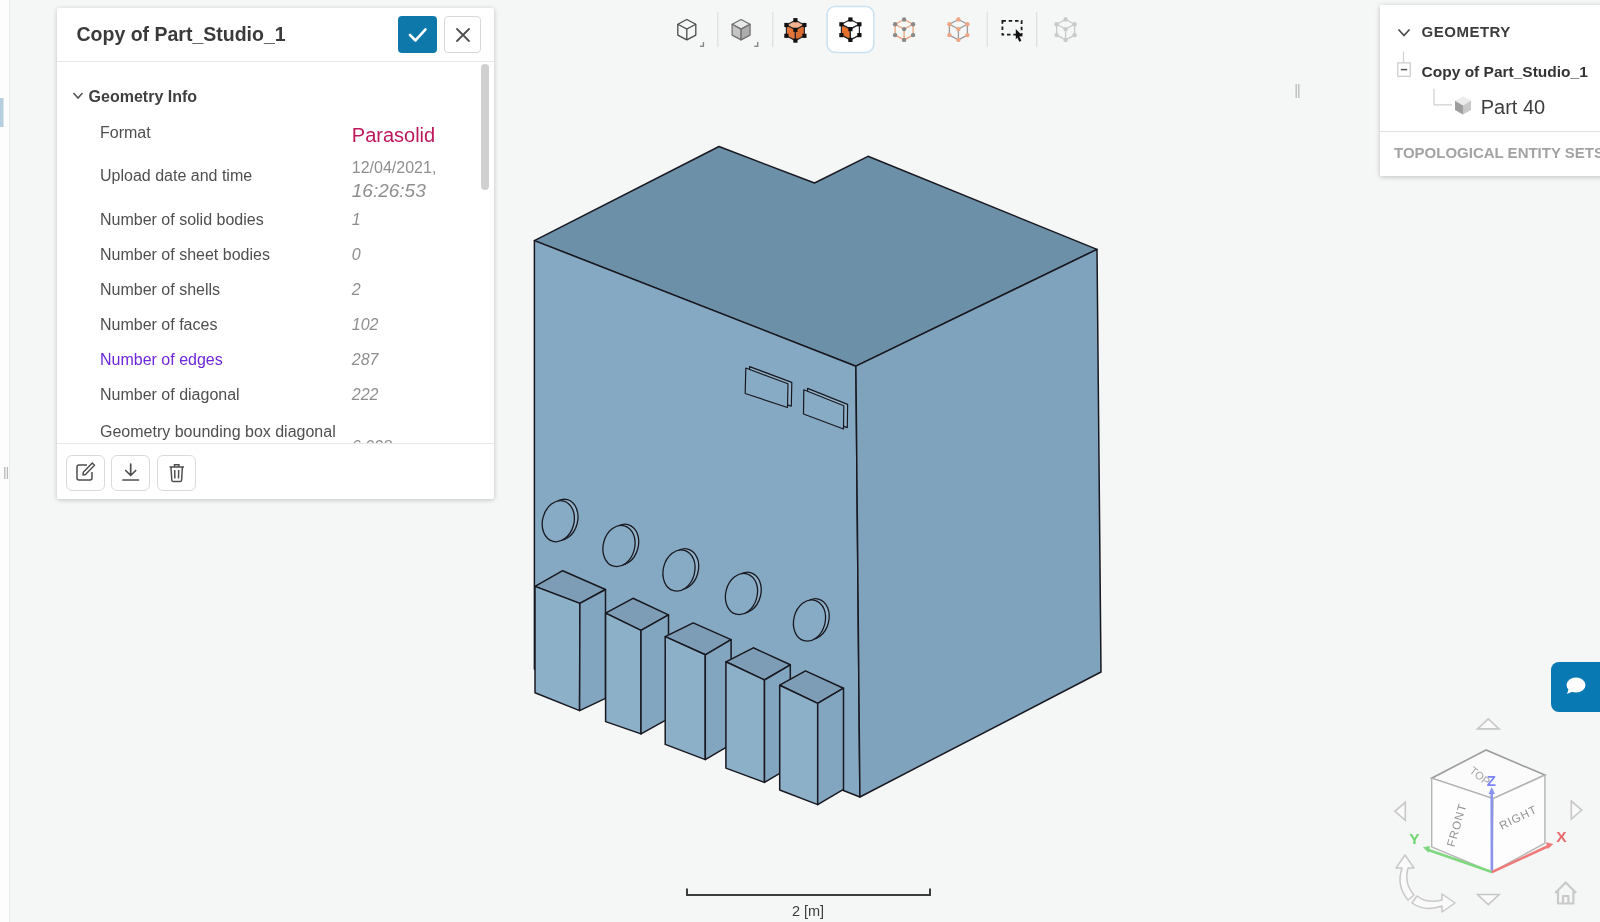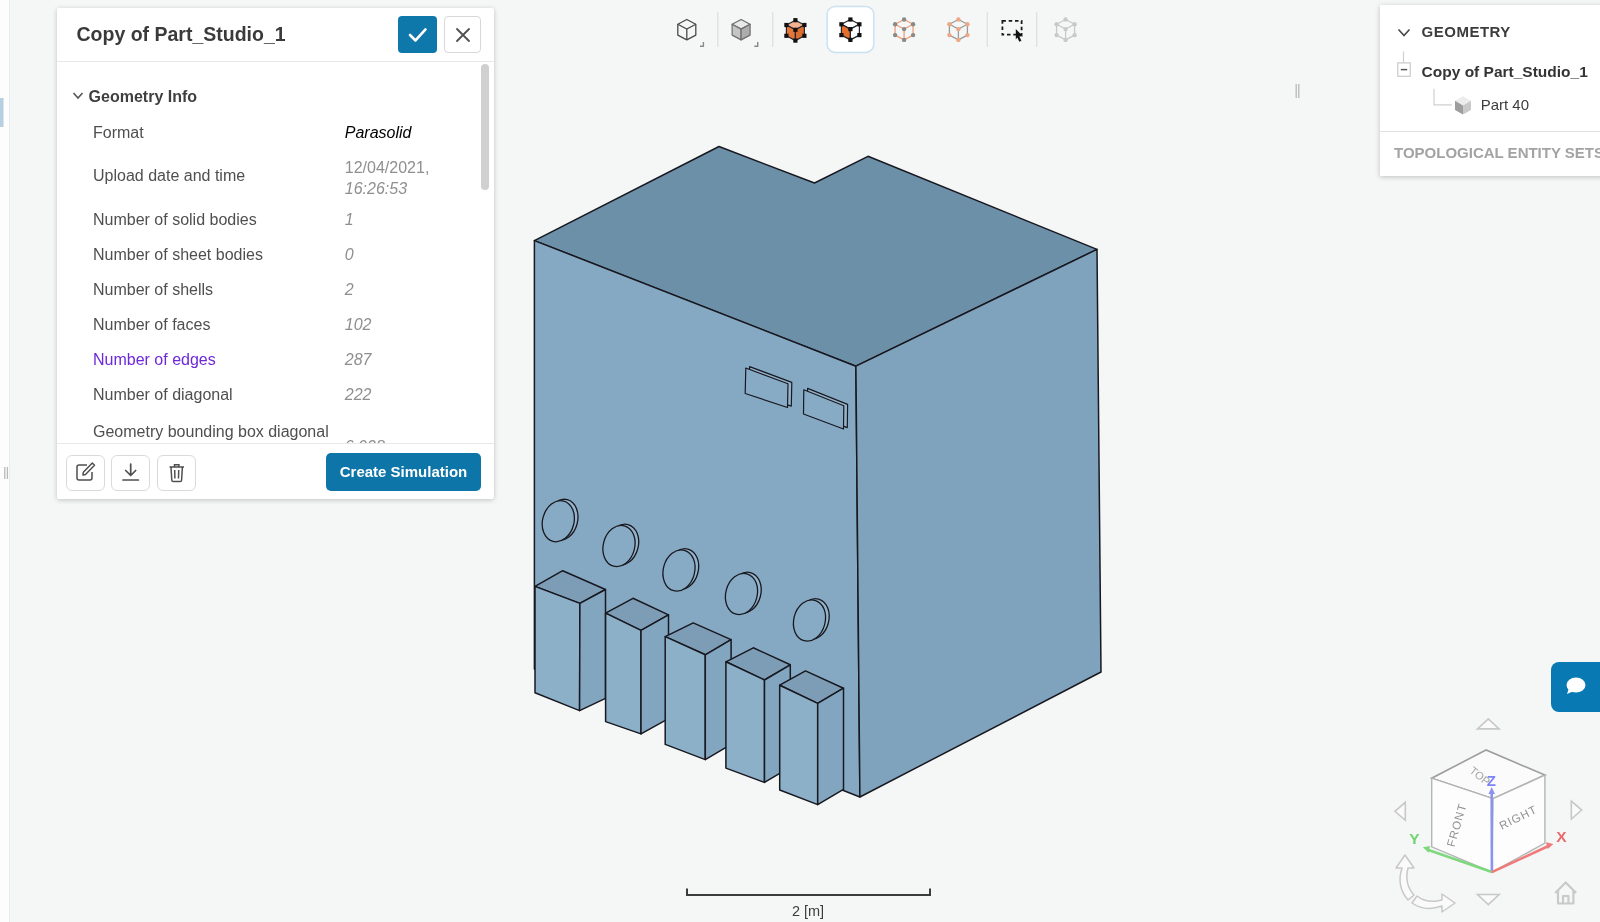--- a/index.html
+++ b/index.html
@@ -211,27 +211,27 @@
         <path d="M12,12 L24,24 M24,12 L12,24" stroke="#4f4f4f" stroke-width="1.8" stroke-linecap="round"></path>
       </svg>
   </div>
   <div class="abs" style="left:0;top:52.5px;width:436.5px;border-top:1px solid #e8e8e8;"></div>
 
   <svg class="abs" style="left:13.5px;top:82px" width="14" height="12" viewBox="0 0 14 12">
       <path d="M2.5,3 L7,8 L11.5,3" fill="none" stroke="#555" stroke-width="1.6"></path>
     </svg>
   <div class="abs" style="left:31.6px;top:80px;font-size:16px;font-weight:700;color:#3f3f3f;">Geometry Info</div>
 
-  <div class="abs" style="left:1px;top:53px;width:490px;height:382px;overflow:hidden;">
+  <div class="abs" style="left:8px;top:53px;width:490px;height:382px;overflow:hidden;">
       <div id="rows">
         <div class="abs" style="left: 35px; top: 62.9px; font-size: 16px; color: rgb(79, 79, 79); white-space: nowrap;">Format</div>
-        <div class="abs" style="left: 286.8px; top: 62.9px; font-size: 16px; font-style: italic; color: #000000; white-space: nowrap;">Parasolid</div>
+        <div class="abs" style="left: 286.8px; top: 62.9px; font-size: 20px; color: #be185d; white-space: nowrap;">Parasolid</div>
         <div class="abs" style="left: 35px; top: 105.9px; font-size: 16px; color: rgb(79, 79, 79); white-space: nowrap;">Upload date and time</div>
         <div class="abs" style="left: 286.8px; top: 98.4px; font-size: 16px; color: rgb(143, 143, 143); white-space: nowrap;">12/04/2021,</div>
-        <div class="abs" style="left: 286.8px; top: 118.9px; font-size: 16px; font-style: italic; color: rgb(143, 143, 143); white-space: nowrap;">16:26:53</div>
+        <div class="abs" style="left: 286.8px; top: 118.9px; font-size: 19px; font-style: italic; color: rgb(143, 143, 143); white-space: nowrap;">16:26:53</div>
         <div class="abs" style="left: 35px; top: 150.3px; font-size: 16px; color: rgb(79, 79, 79); white-space: nowrap;">Number of solid bodies</div>
         <div class="abs" style="left: 286.8px; top: 150.3px; font-size: 16px; font-style: italic; color: rgb(143, 143, 143); white-space: nowrap;">1</div>
         <div class="abs" style="left: 35px; top: 185.2px; font-size: 16px; color: rgb(79, 79, 79); white-space: nowrap; text-align: right;">Number of sheet bodies</div>
         <div class="abs" style="left: 286.8px; top: 185.2px; font-size: 16px; font-style: italic; color: rgb(143, 143, 143); white-space: nowrap;">0</div>
         <div class="abs" style="left: 35px; top: 220px; font-size: 16px; color: rgb(79, 79, 79); white-space: nowrap;">Number of shells</div>
         <div class="abs" style="left: 286.8px; top: 220px; font-size: 16px; font-style: italic; color: rgb(143, 143, 143); white-space: nowrap;">2</div>
         <div class="abs" style="left: 35px; top: 255.4px; font-size: 16px; color: rgb(79, 79, 79); white-space: nowrap;">Number of faces</div>
         <div class="abs" style="left: 286.8px; top: 255.4px; font-size: 16px; font-style: italic; color: rgb(143, 143, 143); white-space: nowrap;">102</div>
         <div class="abs" style="left: 35px; top: 290.2px; font-size: 16px; color: #6d28d9; white-space: nowrap;">Number of edges</div>
         <div class="abs" style="left: 286.8px; top: 290.2px; font-size: 16px; font-style: italic; color: rgb(143, 143, 143); white-space: nowrap;">287</div>
@@ -261,37 +261,36 @@
         </g>
       </svg>
   </div>
   <div class="abs btn-ic" style="left:99.7px;top:447.3px;">
     <svg width="39.4" height="35.7" viewBox="0 0 39.4 35.7">
         <g fill="none" stroke="#4f4f4f" stroke-width="1.5">
           <path d="M12.5,12 L27,12 M14,12 L14.8,25.2 Q14.9,26.5 16.2,26.5 L23.2,26.5 Q24.5,26.5 24.6,25.2 L25.4,12 M17.5,11.8 L17.5,9.8 L21.9,9.8 L21.9,11.8 M17.7,15 L17.9,23.5 M21.7,15 L21.5,23.5"></path>
         </g>
       </svg>
   </div>
-  <div class="abs" style="left:269px;top:444.5px;width:155px;height:38.5px;background:#0e75a8;border-radius:5px;color:#fff;font-size:15px;font-weight:700;text-align:center;line-height:38.5px;">Create Simulation</div>
 </div>
 
 <div class="abs panel" id="rightpanel" style="left:1336px;top:4.5px;width:246px;height:171.8px;border-radius:0;">
   <svg class="abs" style="left:16.8px;top:22px" width="14" height="12" viewBox="0 0 14 12">
       <path d="M1.5,2.5 L7,8.5 L12.5,2.5" fill="none" stroke="#4a4a4a" stroke-width="1.7"></path>
     </svg>
   <div class="abs" style="left:41.6px;top:18px;font-size:15px;font-weight:600;color:#3c3c3c;letter-spacing:.5px;">GEOMETRY</div>
   <svg class="abs" style="left:0;top:0" width="293" height="171.8" viewBox="0 0 293 171.8">
     <line x1="23.5" y1="46.5" x2="23.5" y2="57.9" stroke="#d0d0d0" stroke-width="1.2"></line>
     <rect x="17.8" y="57.9" width="12.4" height="13.4" fill="#fff" stroke="#c9c9c9" stroke-width="1.2"></rect>
     <line x1="20.8" y1="64.6" x2="27.2" y2="64.6" stroke="#555" stroke-width="1.5"></line>
     <path d="M54,83.7 L54,99.9 L72,99.9" fill="none" stroke="#cfcfcf" stroke-width="1.2"></path>
 
     <g transform="translate(83,100.4)">
       <polygon points="0,-9.2 -8,-4.6 0,0 8,-4.6" fill="#ececec" stroke="none"></polygon>
       <polygon points="-8,-4.6 0,0 0,9.2 -8,4.6" fill="#9e9e9e" stroke="none"></polygon>
       <polygon points="8,-4.6 0,0 0,9.2 8,4.6" fill="#c9c9c9" stroke="none"></polygon>
     </g>
   </svg>
   <div class="abs" style="left:41.6px;top:58px;font-size:15.5px;font-weight:700;color:#343434;">Copy of Part_Studio_1</div>
-  <div class="abs" style="left:100.7px;top:91px;font-size:15px;color:#3d3d3d;">Part 40</div>
+  <div class="abs" style="left:100.7px;top:91px;font-size:20px;color:#3d3d3d;">Part 40</div>
   <div class="abs" style="left:0;top:126.6px;width:293px;border-top:1px solid #e2e2e2;"></div>
   <div class="abs" style="left:14px;top:139.5px;font-size:15px;font-weight:700;color:#a3a3a3;letter-spacing:0;">TOPOLOGICAL ENTITY SETS</div>
 </div>
 
 </body></html>

